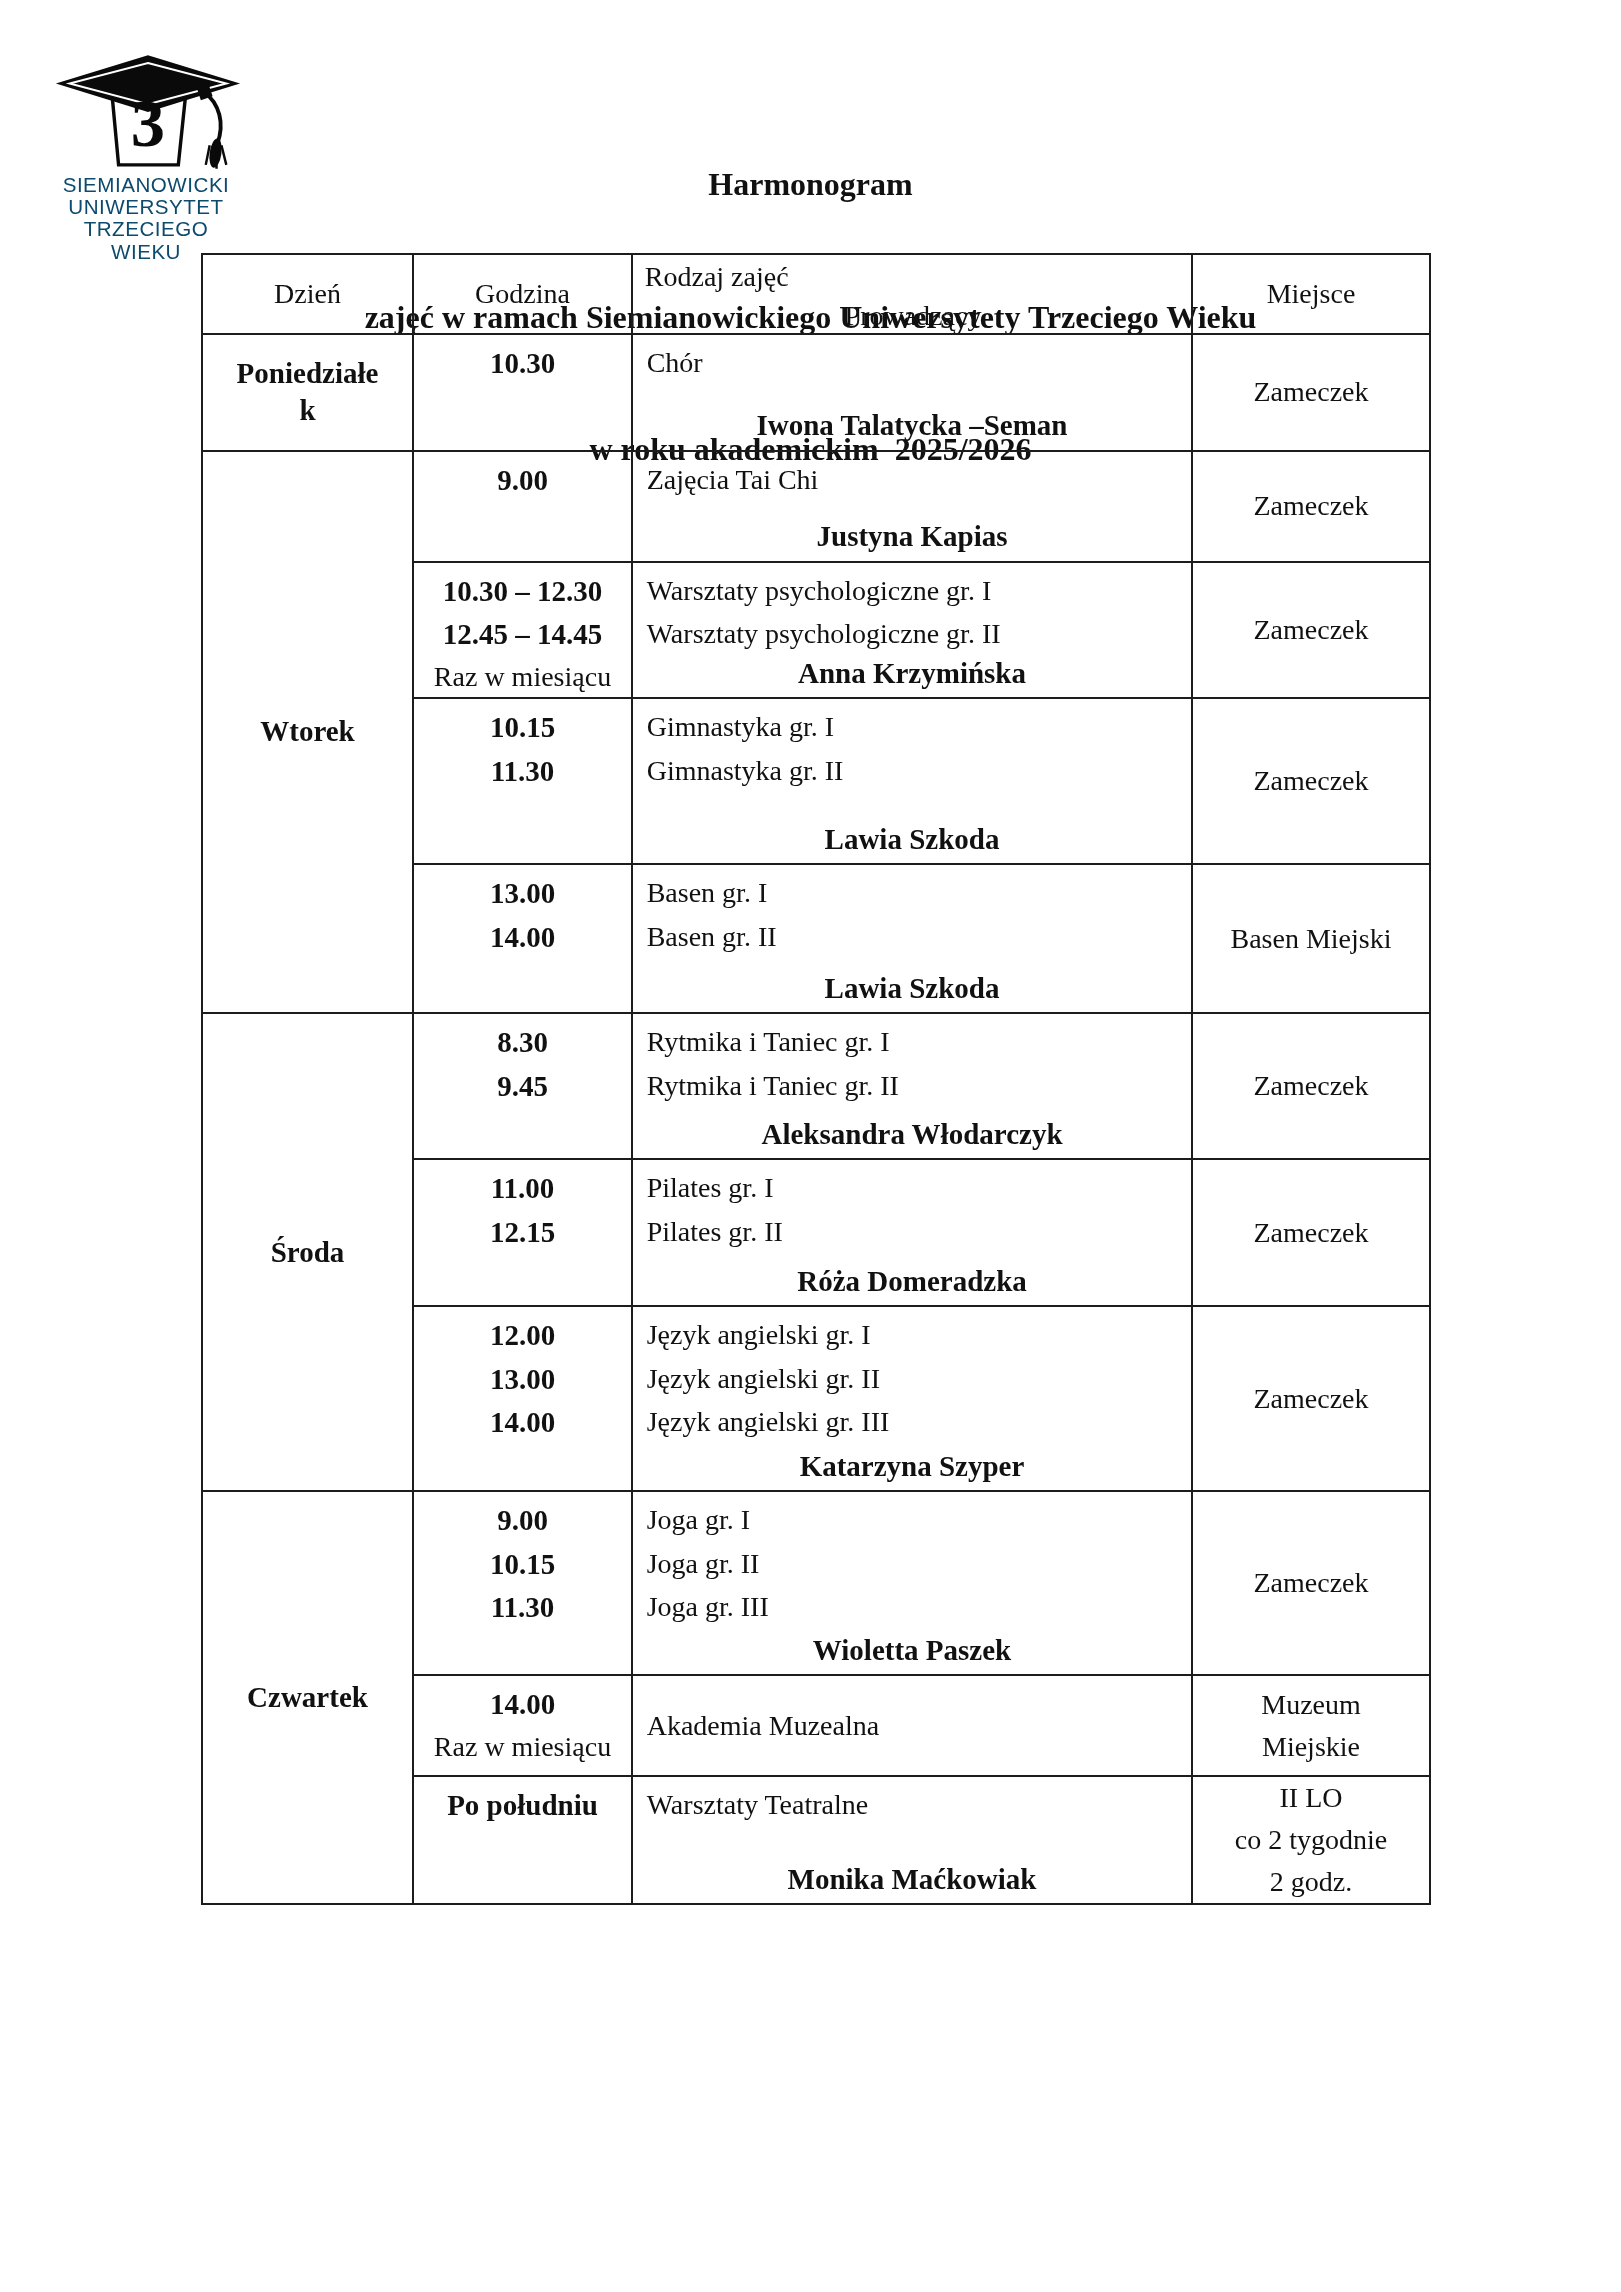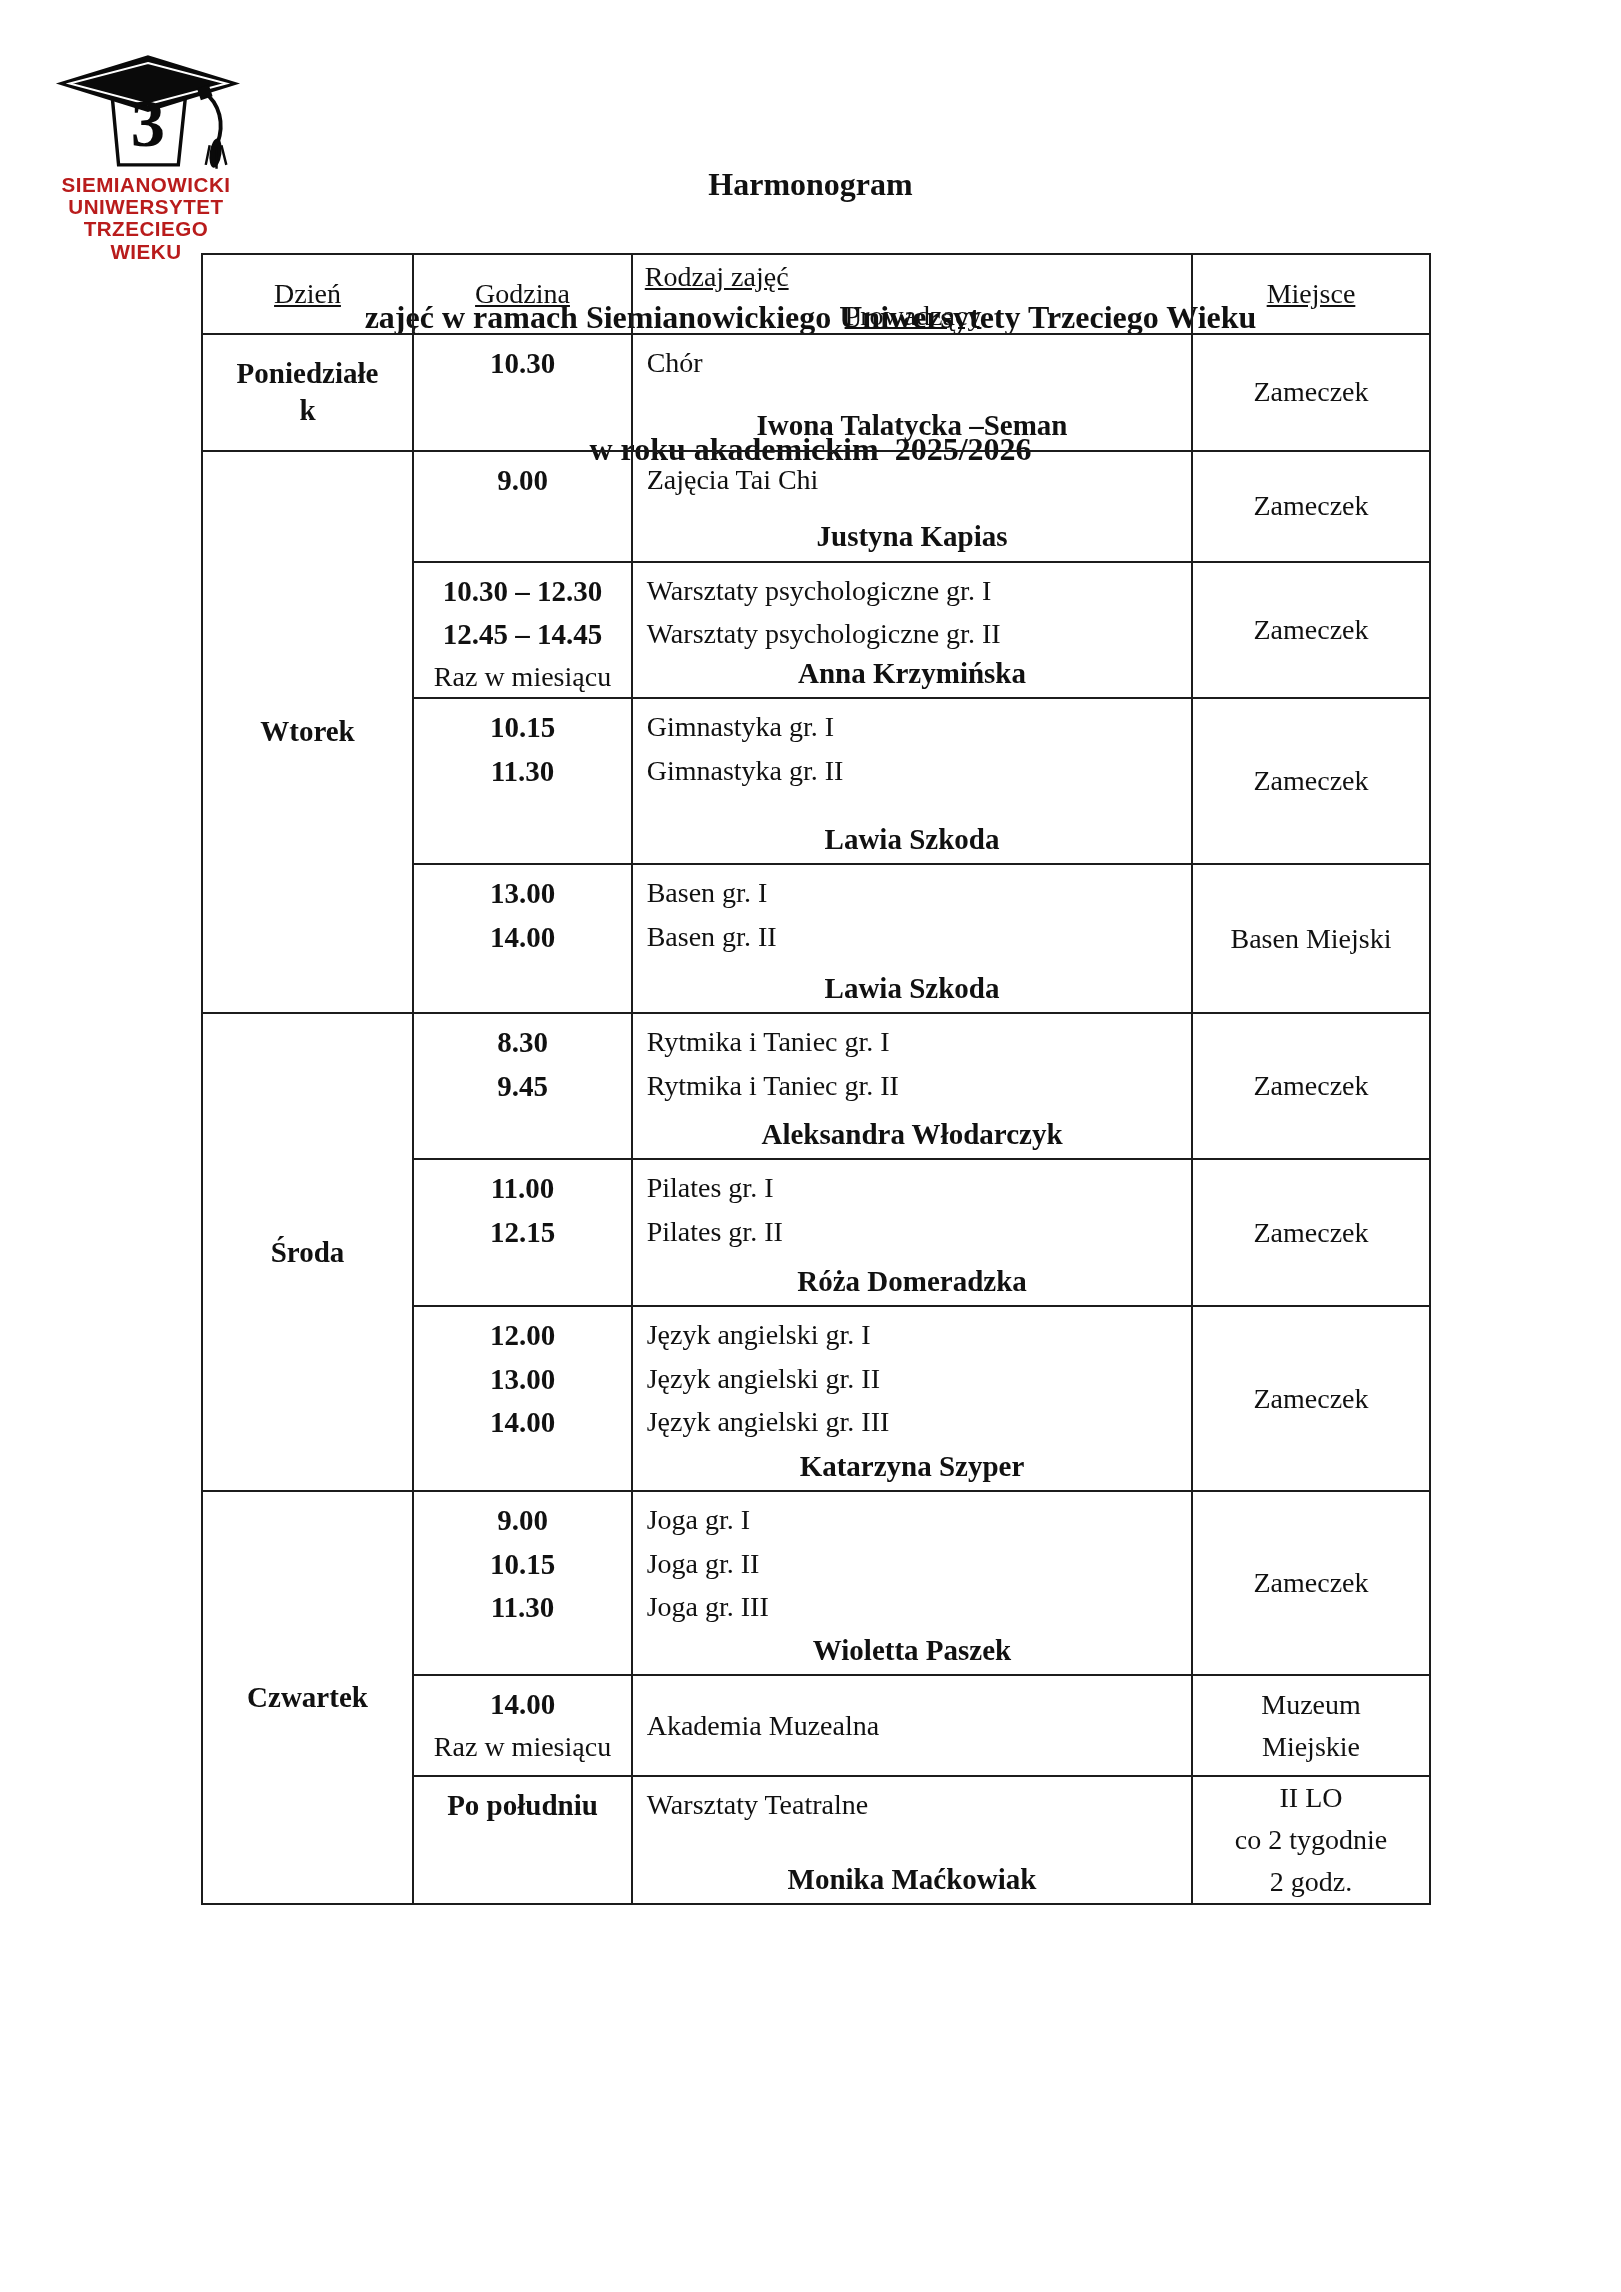--- a/index.html
+++ b/index.html
@@ -10,37 +10,37 @@
     font-family:"Liberation Serif",serif;
     color:#111;
     overflow:hidden;
   }
   
   .logo{position:absolute;left:49px;top:51px;width:194px;text-align:center;}
   .logo svg{display:block;margin:0 auto;}
   .logo-text{
     margin-top:2.9px;
     font-family:"Liberation Sans",sans-serif;
-    font-weight:700;font-size:20.6px;line-height:1.08;
-    color:#b91c1c;letter-spacing:0.5px;
+    font-weight:400;font-size:20.6px;line-height:1.08;
+    color:#0c4a6e;letter-spacing:0.5px;
   }
   
   .title{
     position:absolute;top:74px;left:0;width:100%;
     text-align:center;font-weight:700;font-size:32px;line-height:1.38;
     white-space:pre-wrap;
   }
   
   table.schedule{
     position:absolute;top:253px;left:201px;width:1227px;
     border-collapse:collapse;table-layout:fixed;
     font-size:28px;color:#111;
   }
   .schedule th,.schedule td{border:2px solid #1c1c1c;padding:0;}
-  .schedule thead tr{height:74px;text-decoration:underline;}
+  .schedule thead tr{height:74px;}
   .schedule thead th{border-bottom-width:2.9px;font-weight:400;font-size:28px;vertical-align:middle;text-align:center;}
   .schedule th.c-act{vertical-align:top;text-align:left;padding:3.9px 9.8px 0 11.8px;line-height:1.25;}
   .schedule th.c-act .h-ins{text-align:center;margin-top:3.9px;}
   tbody tr.day-start td{border-top-width:2.9px;}
   td.day-cell{
     font-weight:700;font-size:29px;text-align:center;vertical-align:middle;
     white-space:pre-line;line-height:1.3;
   }
   td.time-cell{vertical-align:top;text-align:center;padding-top:7px;}
   .time{font-weight:700;font-size:29px;line-height:1.5;}

